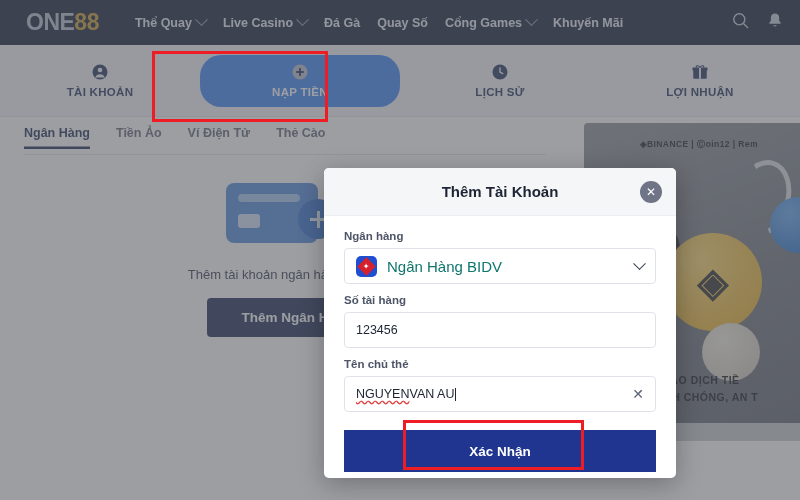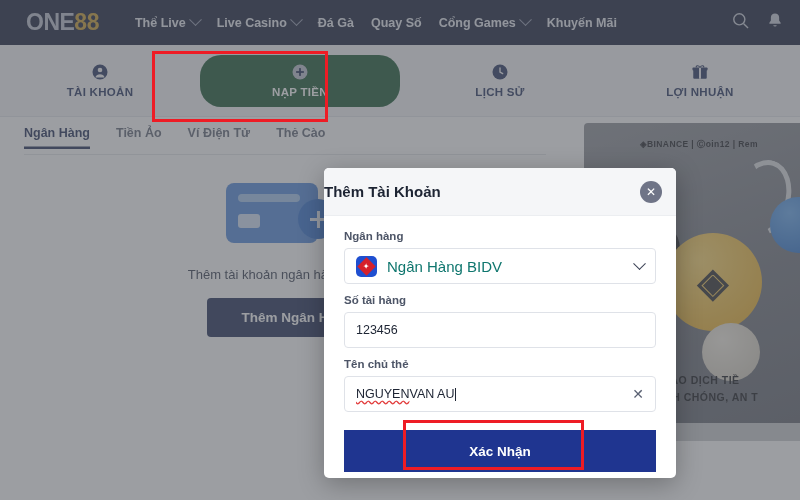--- a/index.html
+++ b/index.html
@@ -66,21 +66,21 @@
     align-items: center; justify-content: center;
     gap: 5px;
     color: #22305c; cursor: pointer;
     border-radius: 5px;
     min-width: 0;
   }
   .tab .tab-label {
     font-size: 11.5px; font-weight: bold;
     letter-spacing: .3px; white-space: nowrap;
   }
-  .tab.active { background: #14532d; color: #fff; border-radius: 21px; }
+  .tab.active { background: #3b82f6; color: #fff; border-radius: 21px; }
   .tab.active .tab-label { color: #fff; }
   .tab-ico { line-height: 0; }
 
   
   .content {
     position: absolute; top: 117px; left: 0;
     width: 800px; height: 383px;
     background: #ffffff;
     display: flex;
   }
@@ -210,21 +210,21 @@
   }
   .modal {
     position: absolute; left: 324px; top: 168px;
     width: 352px; height: 310px;
     background: #fff; border-radius: 5px;
     box-shadow: 0 6px 26px rgba(0,0,0,.28);
     z-index: 25; overflow: hidden;
   }
   .modal-head {
     height: 48px; background: #f5f6f8;
-    display: flex; align-items: center; 
+    display: flex; align-items: center; justify-content: center;
     position: relative;
     border-bottom: 1px solid #eceef1;
   }
   .modal-title { font-size: 15px; font-weight: bold; color: #1d2433; }
   .modal-close {
     position: absolute; right: 14px; top: 13px;
     width: 22px; height: 22px; border-radius: 50%;
     background: #6f7487; color: #fff;
     display: flex; align-items: center; justify-content: center;
     font-size: 12px; cursor: pointer; line-height: 1;
@@ -299,21 +299,21 @@
 <div id="app">
 
   <div class="header">
     <div class="logo">
       <span class="logo-one">ONE</span>
         <span class="logo-88">88</span>
     </div>
 
     <div class="nav">
       <div class="nav-item">
-        <span>Thể Live</span>
+        <span>Thể Quay</span>
         <span class="chev"></span>
       </div>
       <div class="nav-item">
         <span>Live Casino</span>
         <span class="chev"></span>
       </div>
       <div class="nav-item">
         <span>Đá Gà</span>
       </div>
       <div class="nav-item">

